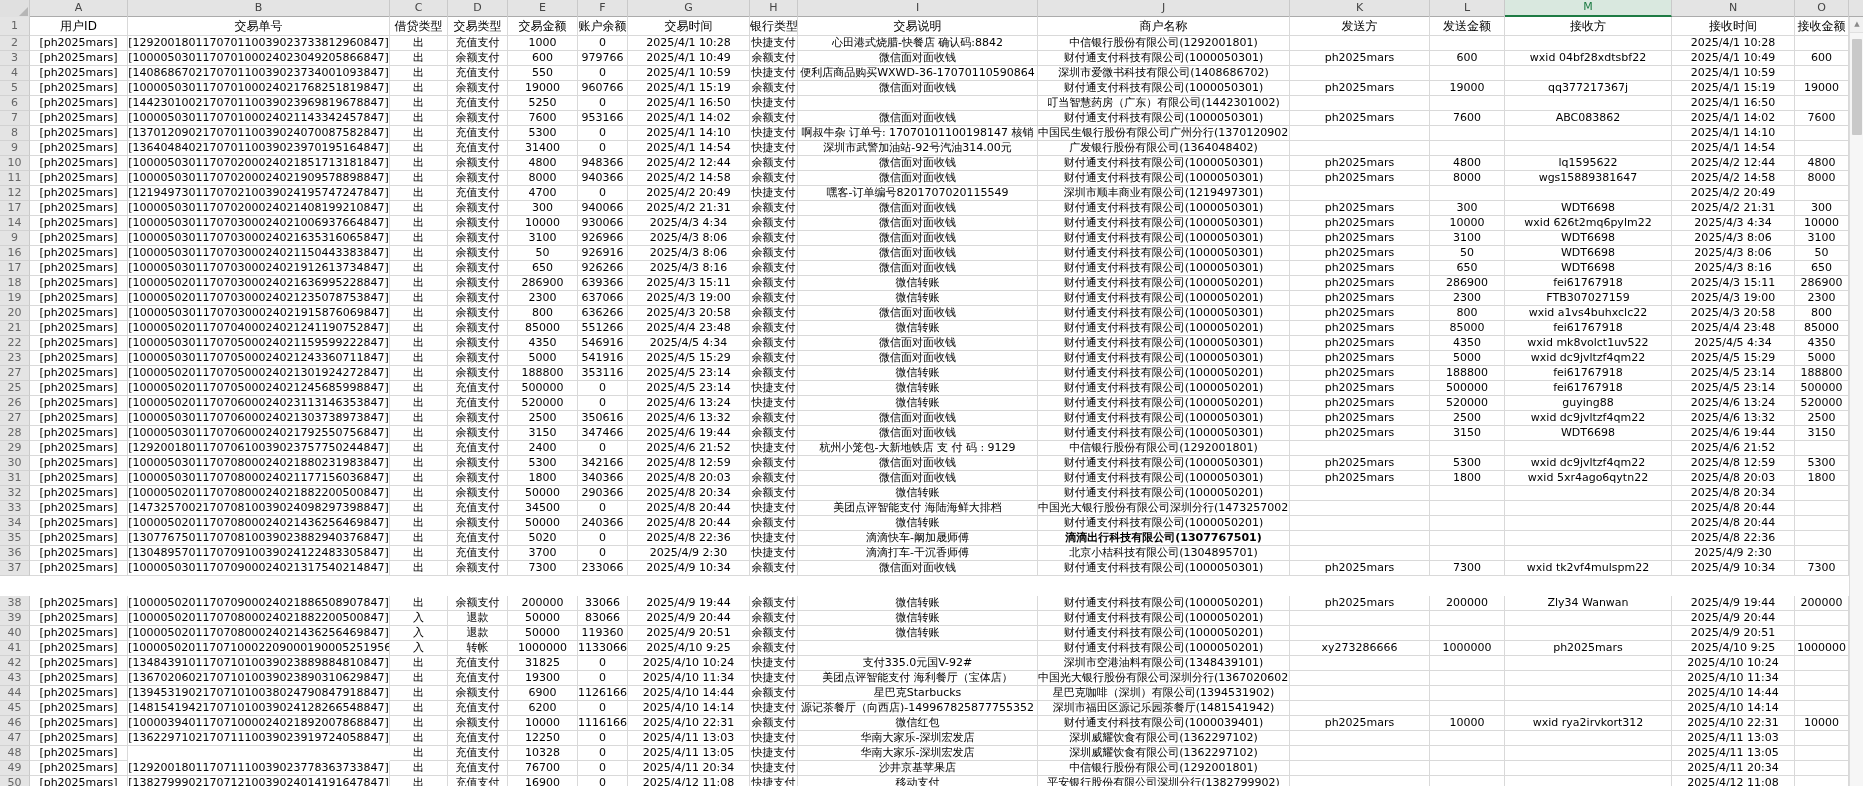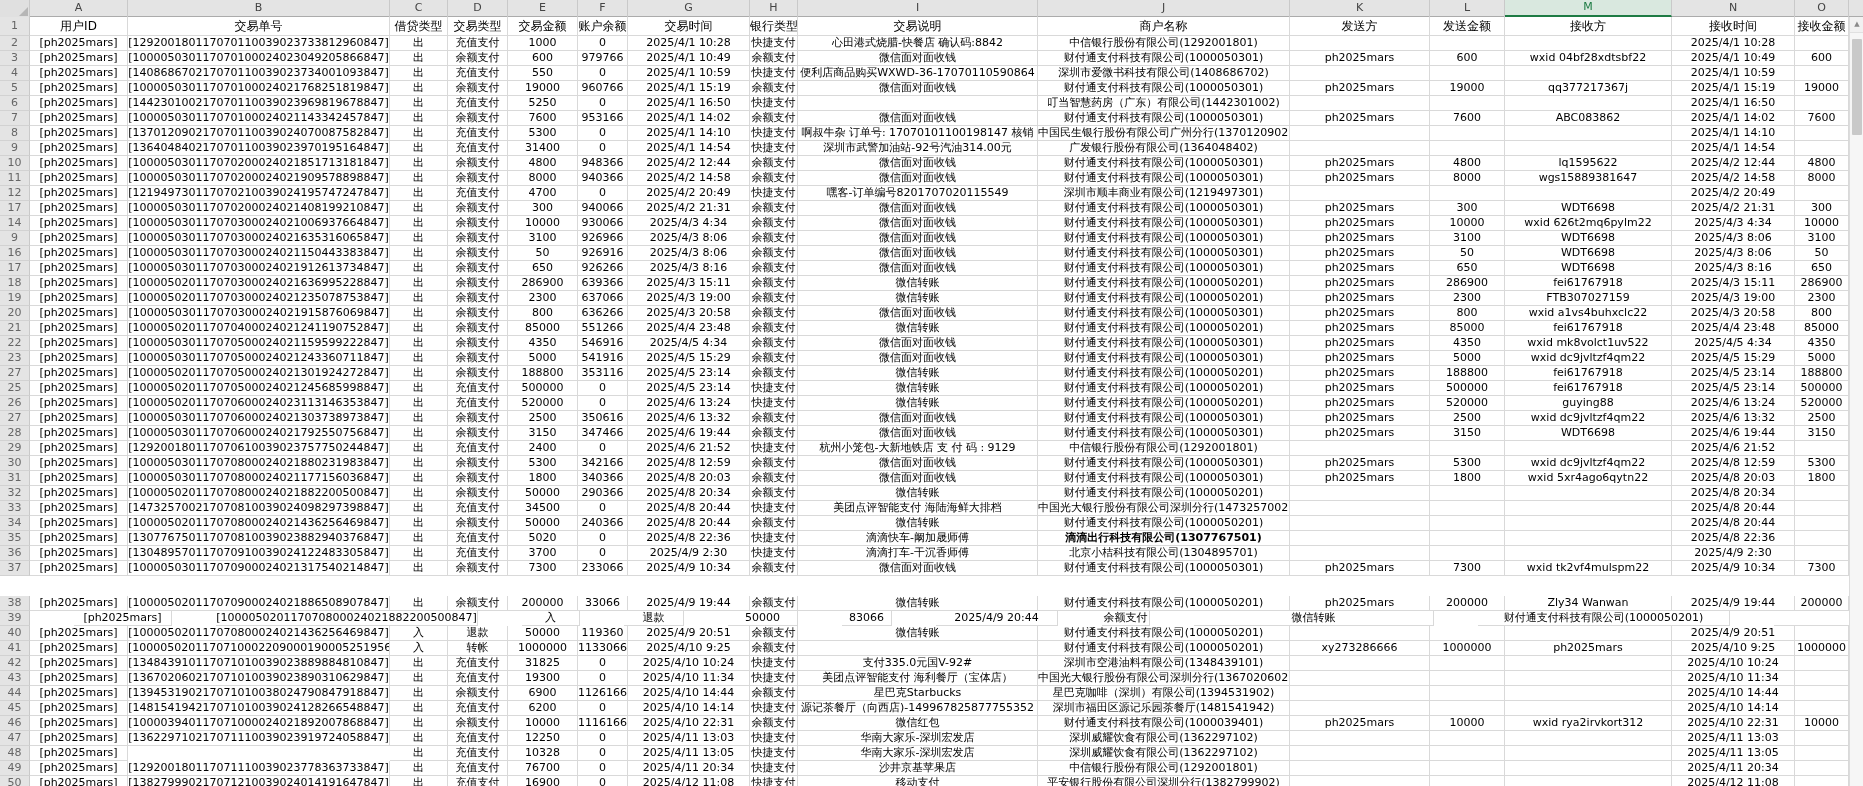--- a/index.html
+++ b/index.html
@@ -734,21 +734,21 @@
         <div class="cell" style="width: 122px; height: 15px; line-height: 14px;">2025/4/9 19:44</div>
         <div class="cell" style="width: 48px; height: 15px; line-height: 14px;">余额支付</div>
         <div class="cell" style="width: 240px; height: 15px; line-height: 14px;">微信转账</div>
         <div class="cell" style="width: 252px; height: 15px; line-height: 14px;">财付通支付科技有限公司(1000050201)</div>
         <div class="cell" style="width: 140px; height: 15px; line-height: 14px;">ph2025mars</div>
         <div class="cell" style="width: 75px; height: 15px; line-height: 14px;">200000</div>
         <div class="cell" style="width: 167px; height: 15px; line-height: 14px;">Zly34 Wanwan</div>
         <div class="cell" style="width: 123px; height: 15px; line-height: 14px;">2025/4/9 19:44</div>
         <div class="cell" style="width: 54px; height: 15px; line-height: 14px;">200000</div>
       </div>
-      <div class="row" style="height: 15px; gap: 44px;">
+      <div class="row" style="height: 15px;">
         <div class="rn" style="width: 30px; height: 15px; line-height: 14px;">39</div>
         <div class="cell" style="width: 98px; height: 15px; line-height: 14px;">[ph2025mars]</div>
         <div class="cell" style="width: 262px; height: 15px; line-height: 14px;">[100005020117070800024021882200500847]</div>
         <div class="cell" style="width: 58px; height: 15px; line-height: 14px;">入</div>
         <div class="cell" style="width: 60px; height: 15px; line-height: 14px;">退款</div>
         <div class="cell" style="width: 70px; height: 15px; line-height: 14px;">50000</div>
         <div class="cell" style="width: 50px; height: 15px; line-height: 14px;">83066</div>
         <div class="cell" style="width: 122px; height: 15px; line-height: 14px;">2025/4/9 20:44</div>
         <div class="cell" style="width: 48px; height: 15px; line-height: 14px;">余额支付</div>
         <div class="cell" style="width: 240px; height: 15px; line-height: 14px;">微信转账</div>

